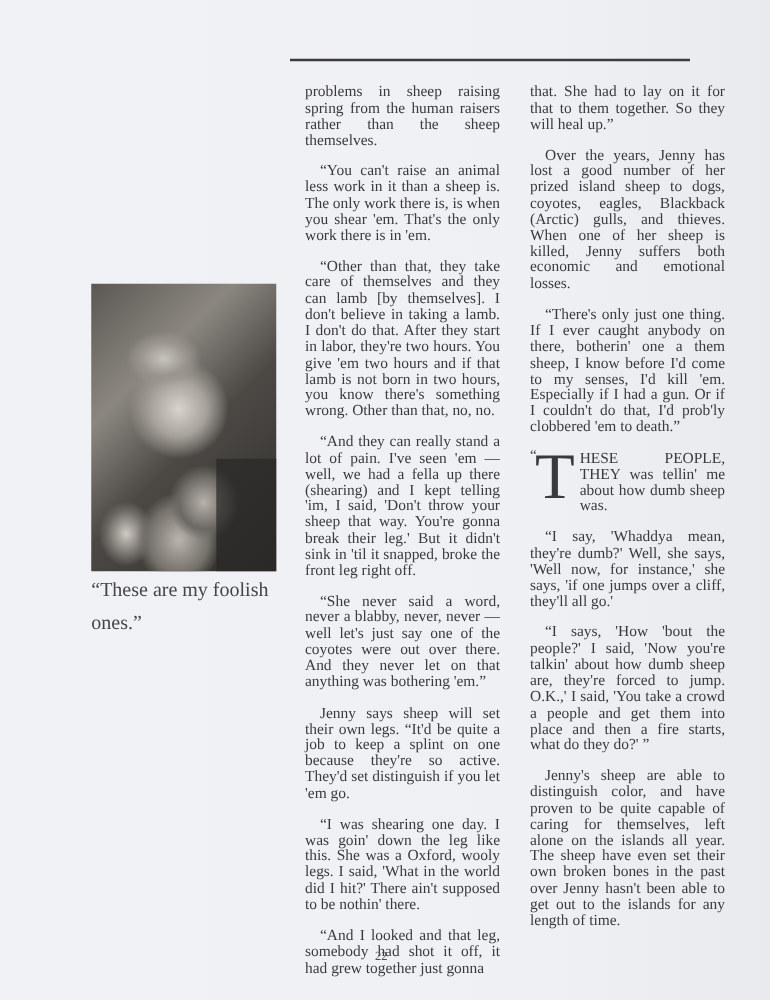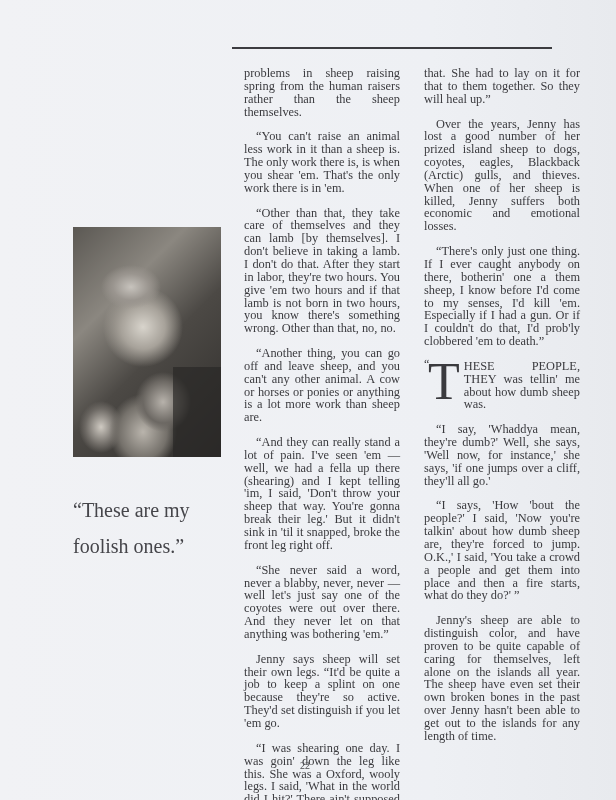--- a/index.html
+++ b/index.html
@@ -26,22 +26,22 @@
     background:
       radial-gradient(ellipse 30px 22px at 58px 60px, #c7c3bd 0%, #9a958f 60%, transparent 100%),
       radial-gradient(ellipse 40px 40px at 70px 100px, #d8d4cc 0%, #a7a29a 55%, transparent 100%),
       radial-gradient(ellipse 28px 30px at 90px 175px, #b7b2ab 0%, #6c6863 70%, transparent 100%),
       radial-gradient(ellipse 34px 38px at 70px 205px, #b9b4ac 0%, #75716b 70%, transparent 100%),
       radial-gradient(ellipse 22px 26px at 28px 200px, #cfcac2 0%, #6e6a65 70%, transparent 100%),
       linear-gradient(135deg, #5b5853 0%, #8b8780 30%, #4c4945 55%, #2e2c2a 100%);
   }
   .photo .shade { position:absolute; left: 100px; top: 140px; width: 48px; height: 90px; background: #2a2826; opacity: .7; }
   .pull-quote {
-    position: absolute; left: 73px; top: 492px; width: 160px;
-    font-size: 20px; line-height: 36px; color: #45454a;
+    position: absolute; left: 73px; top: 460px; width: 160px;
+    font-size: 16px; line-height: 26px; color: #45454a;
   }
   .dropcap-para { position: relative; }
   .dropcap-open { position: absolute; left: 0; top: -2px; font-size: 12px; }
   .dropcap {
     float: left; font-size: 52px; line-height: 40px; margin: 2px 4px 0 4px; color: #3a3a3e;
   }
   .dc-caps { letter-spacing: 0; }
   .page-num { position: absolute; left: 300px; top: 760px; font-size: 10px; color: #4a4a4e; }
 </style>
 </head>
@@ -52,21 +52,20 @@
 
   <div class="photo">
       <div class="shade"></div>
     </div>
   <div class="pull-quote">“These are my foolish ones.”</div>
 
   <div class="col col-mid">
     <p class="noindent">problems in sheep raising spring from the human raisers rather than the sheep themselves.</p>
     <p>“You can't raise an animal less work in it than a sheep is. The only work there is, is when you shear 'em. That's the only work there is in 'em.</p>
     <p>“Other than that, they take care of themselves and they can lamb [by themselves]. I don't believe in taking a lamb. I don't do that. After they start in labor, they're two hours. You give 'em two hours and if that lamb is not born in two hours, you know there's something wrong. Other than that, no, no.</p>
-    <p>“Another thing, you can go off and leave sheep, and you can't any other animal. A cow or horses or ponies or anything is a lot more work than sheep are.</p>
     <p>“And they can really stand a lot of pain. I've seen 'em — well, we had a fella up there (shearing) and I kept telling 'im, I said, 'Don't throw your sheep that way. You're gonna break their leg.' But it didn't sink in 'til it snapped, broke the front leg right off.</p>
     <p>“She never said a word, never a blabby, never, never — well let's just say one of the coyotes were out over there. And they never let on that anything was bothering 'em.”</p>
     <p>Jenny says sheep will set their own legs. “It'd be quite a job to keep a splint on one because they're so active. They'd set distinguish if you let 'em go.</p>
     <p>“I was shearing one day. I was goin' down the leg like this. She was a Oxford, wooly legs. I said, 'What in the world did I hit?' There ain't supposed to be nothin' there.</p>
     <p>“And I looked and that leg, somebody had shot it off, it had grew together just gonna</p>
   </div>
 
   <div class="col col-right">
     <p class="noindent">that. She had to lay on it for that to them together. So they will heal up.”</p>
     <p>Over the years, Jenny has lost a good number of her prized island sheep to dogs, coyotes, eagles, Blackback (Arctic) gulls, and thieves. When one of her sheep is killed, Jenny suffers both economic and emotional losses.</p>

